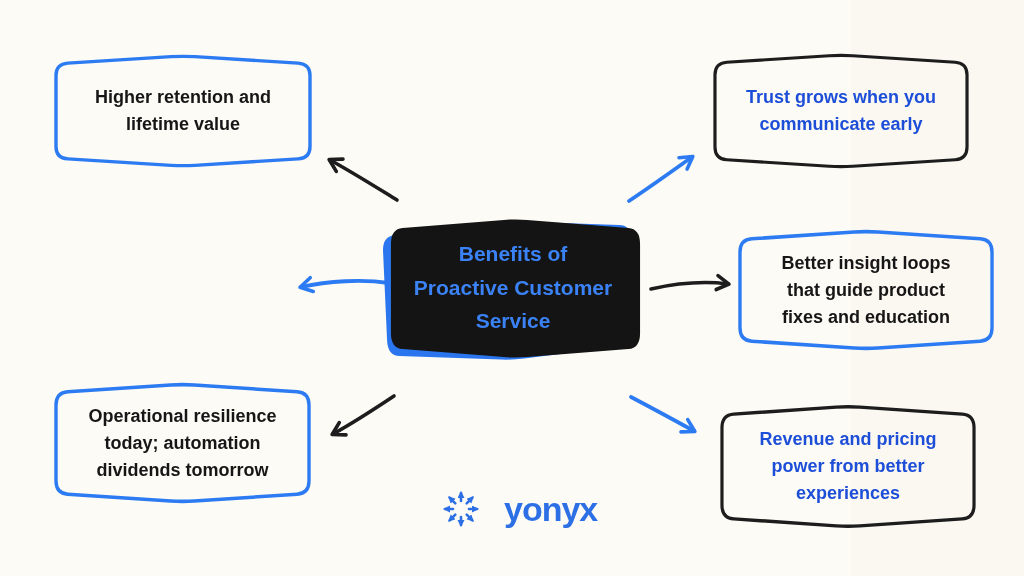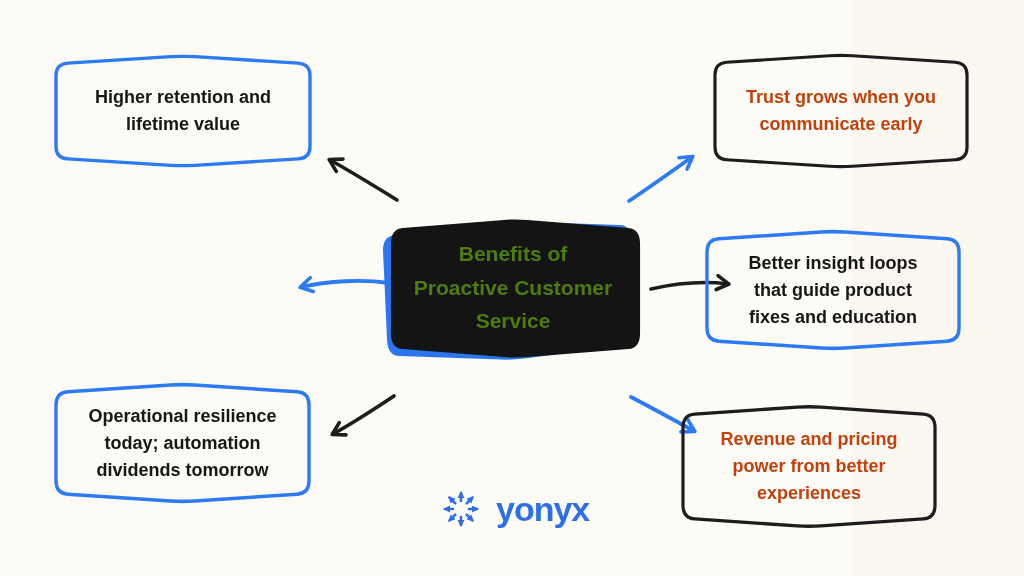--- a/index.html
+++ b/index.html
@@ -11,35 +11,35 @@
   .canvas{position:relative;width:851px;height:576px;background:#fdfbf5;}
   .arrow-layer{position:absolute;left:0;top:0;width:1024px;height:576px;pointer-events:none;}
   .node{position:absolute;}
   .node svg.shape{position:absolute;left:0;top:0;width:100%;height:100%;}
   .node-label{
     position:absolute;inset:0;display:flex;align-items:center;justify-content:center;
     text-align:center;font-weight:bold;font-size:18px;line-height:1.5;
     white-space:pre-line;padding:6px 14px;box-sizing:border-box;
   }
   .text-dark{color:#161616;}
-  .text-blue{color:#c2410c;}
+  .text-blue{color:#1d4ed8;}
   .stroke-blue{stroke:#2c7bf2;}
   .stroke-dark{stroke:#1d1d1d;}
   .center-node{position:absolute;left:378px;top:205px;width:270px;height:165px;}
   .center-node svg.cshape{position:absolute;left:10px;top:9px;width:255px;height:149px;}
   .center-shadow{transform:translate(-6px,2px) rotate(-2.6deg);transform-origin:50% 50%;}
   .center-label{
     position:absolute;inset:0;display:flex;align-items:center;justify-content:center;
-    text-align:center;color:#4d7c0f;font-weight:bold;font-size:21px;line-height:1.6;
+    text-align:center;color:#3b82f6;font-weight:bold;font-size:21px;line-height:1.6;
     white-space:pre-line;
   }
   .logo{position:absolute;left:434px;top:482px;display:flex;align-items:center;}
   .logo-word{
     font-weight:bold;font-size:34px;letter-spacing:-1px;color:#2d6fe5;
-    margin-left:8px;line-height:54px;
+    margin-left:16px;line-height:54px;
   }
 </style>
 </head>
 <body>
 
 <div class="canvas">
 
   <svg width="0" height="0" style="position:absolute" aria-hidden="true">
     <defs>
       <symbol id="banner" viewBox="0 0 260 120" preserveAspectRatio="none">
@@ -82,39 +82,39 @@
 
   <div class="node" style="left:712px;top:51px;width:258px;height:120px">
     <svg class="shape" viewBox="0 0 260 120" preserveAspectRatio="none">
       <use href="#banner" class="stroke-dark" fill="none" stroke-width="3.2"></use>
     </svg>
     <div class="node-label text-blue">Trust grows when you
 communicate early</div>
   </div>
 
 
-  <div class="node" style="left:704px;top:227px;width:258px;height:126px">
+  <div class="node" style="left:737px;top:227px;width:258px;height:126px">
     <svg class="shape" viewBox="0 0 260 120" preserveAspectRatio="none">
       <use href="#banner" class="stroke-blue" fill="none" stroke-width="3.4"></use>
     </svg>
     <div class="node-label text-dark">Better insight loops
 that guide product
 fixes and education</div>
   </div>
 
   <div class="node" style="left:53px;top:380px;width:259px;height:126px">
     <svg class="shape" viewBox="0 0 260 120" preserveAspectRatio="none">
       <use href="#banner" class="stroke-blue" fill="none" stroke-width="3.4"></use>
     </svg>
     <div class="node-label text-dark">Operational resilience
 today; automation
 dividends tomorrow</div>
   </div>
 
-  <div class="node" style="left:680px;top:402px;width:258px;height:129px">
+  <div class="node" style="left:719px;top:402px;width:258px;height:129px">
     <svg class="shape" viewBox="0 0 260 120" preserveAspectRatio="none">
       <use href="#banner" class="stroke-dark" fill="none" stroke-width="3.2"></use>
     </svg>
     <div class="node-label text-blue">Revenue and pricing
 power from better
 experiences</div>
   </div>
 
   <div class="center-node">
     <svg class="cshape center-shadow" viewBox="0 0 260 120" preserveAspectRatio="none">

